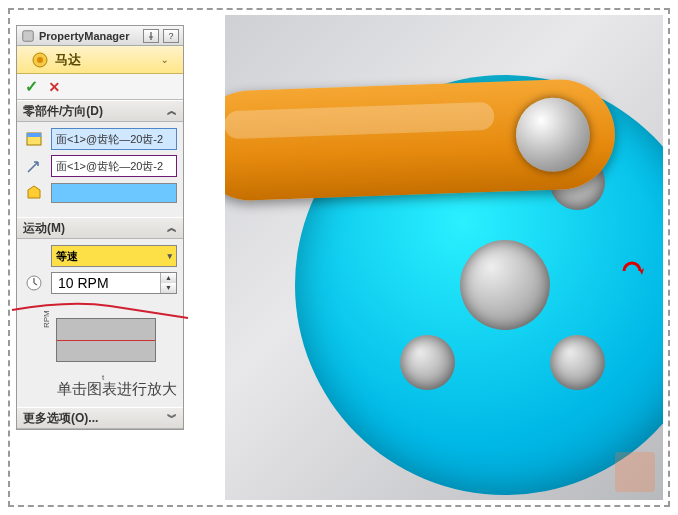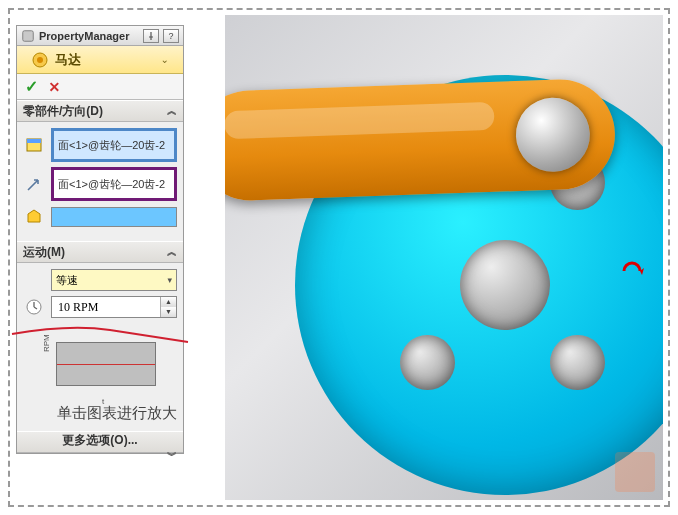--- a/index.html
+++ b/index.html
@@ -39,40 +39,40 @@
   .pm-confirm { display:flex; align-items:center; height:26px; padding:0 8px; gap:10px; border-bottom:1px solid #bbb; background:#f5f5f5; }
   .ok-icon { color:#2a9d2a; font-size:16px; font-weight:bold; }
   .cancel-icon { color:#d03030; font-size:14px; font-weight:bold; }
   
   .section-hdr { display:flex; align-items:center; height:22px; background: linear-gradient(#edecea,#dedcd8); border-top:1px solid #fff; border-bottom:1px solid #b5b5b5; padding:0 6px; font-weight:bold; color:#333;gap:12px; }
   .section-hdr .chev { margin-left:auto; color:#666; font-size:10px; }
   
   .section-body { padding:6px 6px 8px 6px; background:#efefef; }
   .row { display:flex; align-items:center; gap:6px; margin-bottom:5px; }
   .row-icon { width:22px; height:22px; display:flex; align-items:center; justify-content:center; flex-shrink:0; }
-  .field { flex:1; height:22px; border:3px solid #701a75; background:#fff; padding:14px 4px; font-size:11px; color:#333; display:flex; align-items:center; }
+  .field { flex:1; height:22px; border:1px solid #701a75; background:#fff; padding:2px 4px; font-size:11px; color:#333; display:flex; align-items:center; }
   .field.sel { background:#cfe7ff; border-color:#4d87c7; }
   .color-swatch { flex:1; height:20px; border:1px solid #888; background: linear-gradient(90deg,#6cc6ff,#6cc6ff); }
   
-  .combo { width:100%; height:22px; border:1px solid #888; background:#fef9c3; font-size:11px; padding:0 4px; display:flex; align-items:center; justify-content:space-between; }
+  .combo { width:100%; height:22px; border:1px solid #888; background:#fde047; font-size:11px; padding:0 4px; display:flex; align-items:center; justify-content:space-between;font-weight:bold; }
   .combo .dd { color:#555; font-size:9px; }
   .spinner { flex:1; height:22px; border:1px solid #888; background:#fff; display:flex; align-items:center; }
-  .spinner .val { flex:1; padding:0 6px; font-size:12px;font-family:Liberation Serif, serif; }
+  .spinner .val { flex:1; padding:0 6px; font-size:14px; }
   .spinner .arrows { width:16px; display:flex; flex-direction:column; border-left:1px solid #aaa; }
   .spinner .arrows div { height:10px; text-align:center; font-size:7px; line-height:10px; color:#444; background:linear-gradient(#fff,#ddd); }
   
   .graph-area { margin:6px auto 2px; width:140px; height:78px; position:relative; }
   .graph-curve { position:absolute; left:-20px; top:-8px; width:180px; height:30px; }
   .graph-box { position:absolute; left:26px; top:18px; width:100px; height:44px; background:#bfbfbf; border:1px solid #777; }
   .graph-box::before { content:""; position:absolute; left:0; right:0; top:50%; height:1px; background:#c33; }
   .graph-ylab { position:absolute; left:12px; top:28px; font-size:8px; color:#555; transform: rotate(-90deg); transform-origin:left top; }
   .graph-xlab { position:absolute; left:72px; bottom:-4px; font-size:8px; color:#555; }
   .graph-hint { text-align:right; font-size:15px; color:#444; margin-top:2px; }
   
-  .collapsed-row { display:flex; align-items:center; height:22px; background: linear-gradient(#edecea,#dedcd8); border-top:1px solid #fff; border-bottom:1px solid #b5b5b5; padding:0 6px; font-weight:bold; color:#333;flex-direction:column; }
+  .collapsed-row { display:flex; align-items:center; height:22px; background: linear-gradient(#edecea,#dedcd8); border-top:1px solid #fff; border-bottom:1px solid #b5b5b5; padding:0 6px; font-weight:bold; color:#333; }
   .collapsed-row .chev { margin-left:auto; color:#666; font-size:10px; }
   
   
   .svg-ico { width:18px; height:18px; }
 </style>
 </head>
 <body>
 
 <div class="frame"></div>
 

